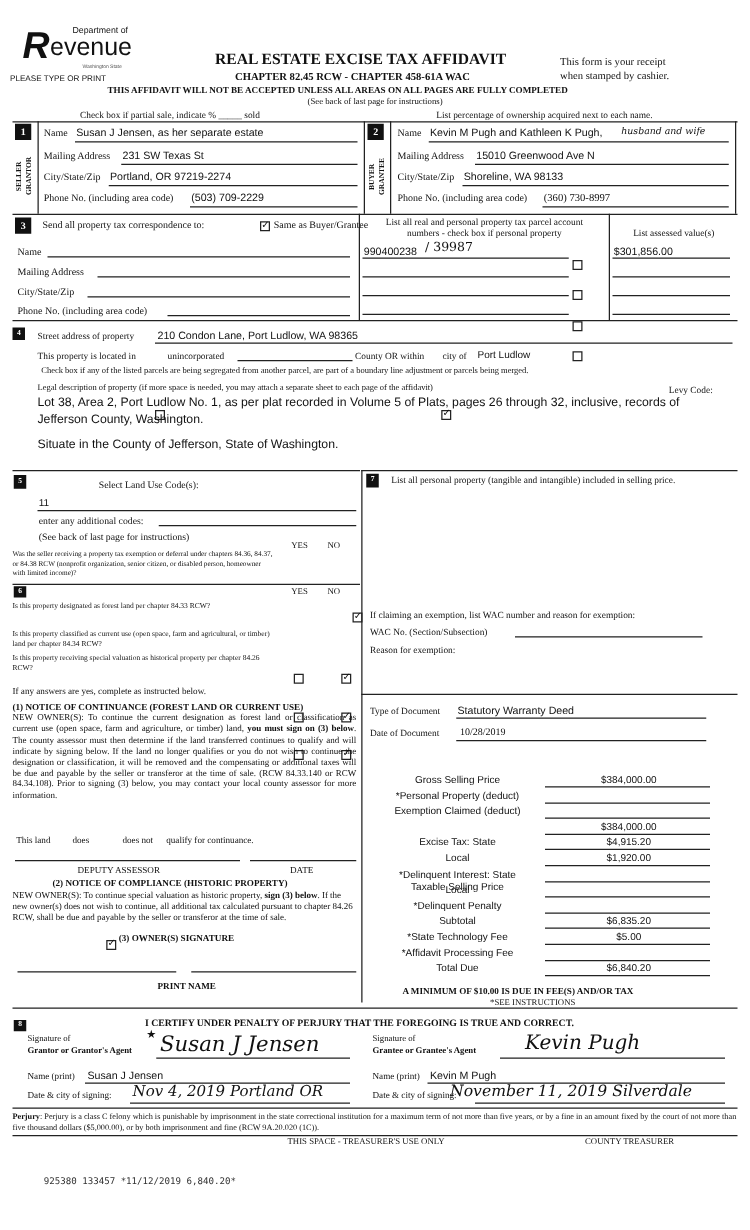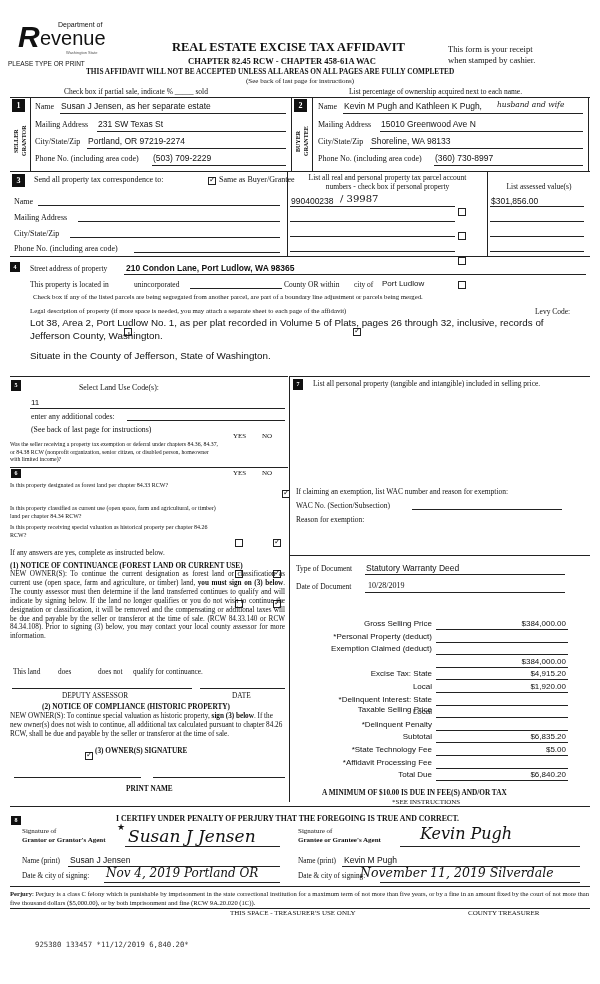--- a/index.html
+++ b/index.html
@@ -11,21 +11,21 @@
   .line { position: absolute; border-bottom: 1px solid #222; }
   .hline { position: absolute; height: 0; border-top: 1.5px solid #222; }
   .vline { position: absolute; width: 0; border-left: 1.5px solid #222; }
   .badge { position: absolute; width: 13px; height: 13px; background: #111; color: #fff; font-size: 8px; text-align: center; line-height: 13px; font-weight: bold; }
   .val { font-family: "Liberation Sans", "DejaVu Sans", sans-serif; font-size: 8.5px; }
   .cb { display: inline-block; width: 8px; height: 8px; border: 1px solid #222; vertical-align: middle; position: relative; }
   .cb.checked::after { content: "✓"; position: absolute; left: 0px; top: -3px; font-size: 8px; font-family: "DejaVu Sans", sans-serif; }
   .handwrite { font-family: "DejaVu Serif", serif; font-style: italic; color: #111; }
   .vert { position: absolute; writing-mode: vertical-rl; transform: rotate(180deg); font-size: 6px; text-align: center; line-height: 7px; font-weight: bold; }
   .small { font-size: 6px; line-height: 7.5px; }
-  .right { text-align: right; }
+  .right { text-align: center; }
   .bold { font-weight: bold; }
 </style>
 </head>
 <body>
 
 
 
 
 <div class="abs" style="left:14px;top:20px;width:100px;height:44px;">
   <div class="abs sans" style="left:44px;top:1px;font-size:7px;">Department of</div>
@@ -80,21 +80,21 @@
 <div class="abs val" style="left:344px;top:101px;">Kevin M Pugh and Kathleen K Pugh,</div>
 <div class="abs handwrite" style="left:497px;top:100px;font-size:7.5px;">husband and wife</div>
 <div class="line" style="left:343px;top:113px;width:240px;"></div>
 <div class="abs" style="left:318px;top:120px;">Mailing Address</div>
 <div class="abs val" style="left:381px;top:119px;text-align:right;">15010 Greenwood Ave N</div>
 <div class="line" style="left:380px;top:131px;width:203px;"></div>
 <div class="abs" style="left:318px;top:137px;">City/State/Zip</div>
 <div class="abs val" style="left:371px;top:136px;">Shoreline, WA 98133</div>
 <div class="line" style="left:370px;top:148px;width:213px;"></div>
 <div class="abs" style="left:318px;top:154px;">Phone No. (including area code)</div>
-<div class="abs val" style="left:435px;top:153px;">(360) 730-8997</div>
+<div class="abs val" style="left:435px;top:153px;font-family:Liberation Serif, serif;">(360) 730-8997</div>
 <div class="line" style="left:434px;top:165px;width:149px;"></div>
 <div class="vline" style="left:588px;top:97px;height:74px;"></div>
 
 
 <div class="badge" style="left:12px;top:174px;">3</div>
 <div class="abs" style="left:34px;top:175px;">Send all property tax correspondence to:</div>
 <span class="abs cb checked" style="left:208px;top:176px;"></span>
 <div class="abs" style="left:219px;top:175px;">Same as Buyer/Grantee</div>
 <div class="abs" style="left:14px;top:197px;">Name</div>
 <div class="line" style="left:38px;top:205px;width:242px;"></div>
@@ -134,21 +134,21 @@
 <div>
   <div class="line" style="left:290px;top:251px;width:165px;"></div>
   <span class="abs cb" style="left:458px;top:243px;"></span>
   <div class="line" style="left:490px;top:251px;width:94px;"></div>
 </div>
 <div class="hline" style="left:10px;top:256px;width:580px;"></div>
 
 
 <div class="badge" style="left:10px;top:262px;width:10px;height:10px;line-height:10px;font-size:6px;">4</div>
 <div class="abs" style="left:30px;top:264px;font-size:7.5px;">Street address of property</div>
-<div class="abs val" style="left:126px;top:263px;font-weight:bold;">210 Condon Lane, Port Ludlow, WA 98365</div>
+<div class="abs val" style="left:126px;top:263px;">210 Condon Lane, Port Ludlow, WA 98365</div>
 <div class="line" style="left:124px;top:274px;width:462px;"></div>
 <div class="abs" style="left:30px;top:280px;font-size:7.5px;">This property is located in</div>
 <span class="abs cb" style="left:124px;top:281px;"></span>
 <div class="abs" style="left:134px;top:280px;font-size:7.5px;">unincorporated</div>
 <div class="line" style="left:190px;top:288px;width:92px;"></div>
 <div class="abs" style="left:284px;top:280px;font-size:7.5px;">County OR within</div>
 <span class="abs cb checked" style="left:343px;top:281px;"></span>
 <div class="abs" style="left:354px;top:280px;font-size:7.5px;">city of</div>
 <div class="abs val" style="left:382px;top:279px;font-size:8px;">Port Ludlow</div>
 <div class="abs" style="left:33px;top:293px;font-size:6.8px;">Check box if any of the listed parcels are being segregated from another parcel, are part of a boundary line adjustment or parcels being merged.</div>

